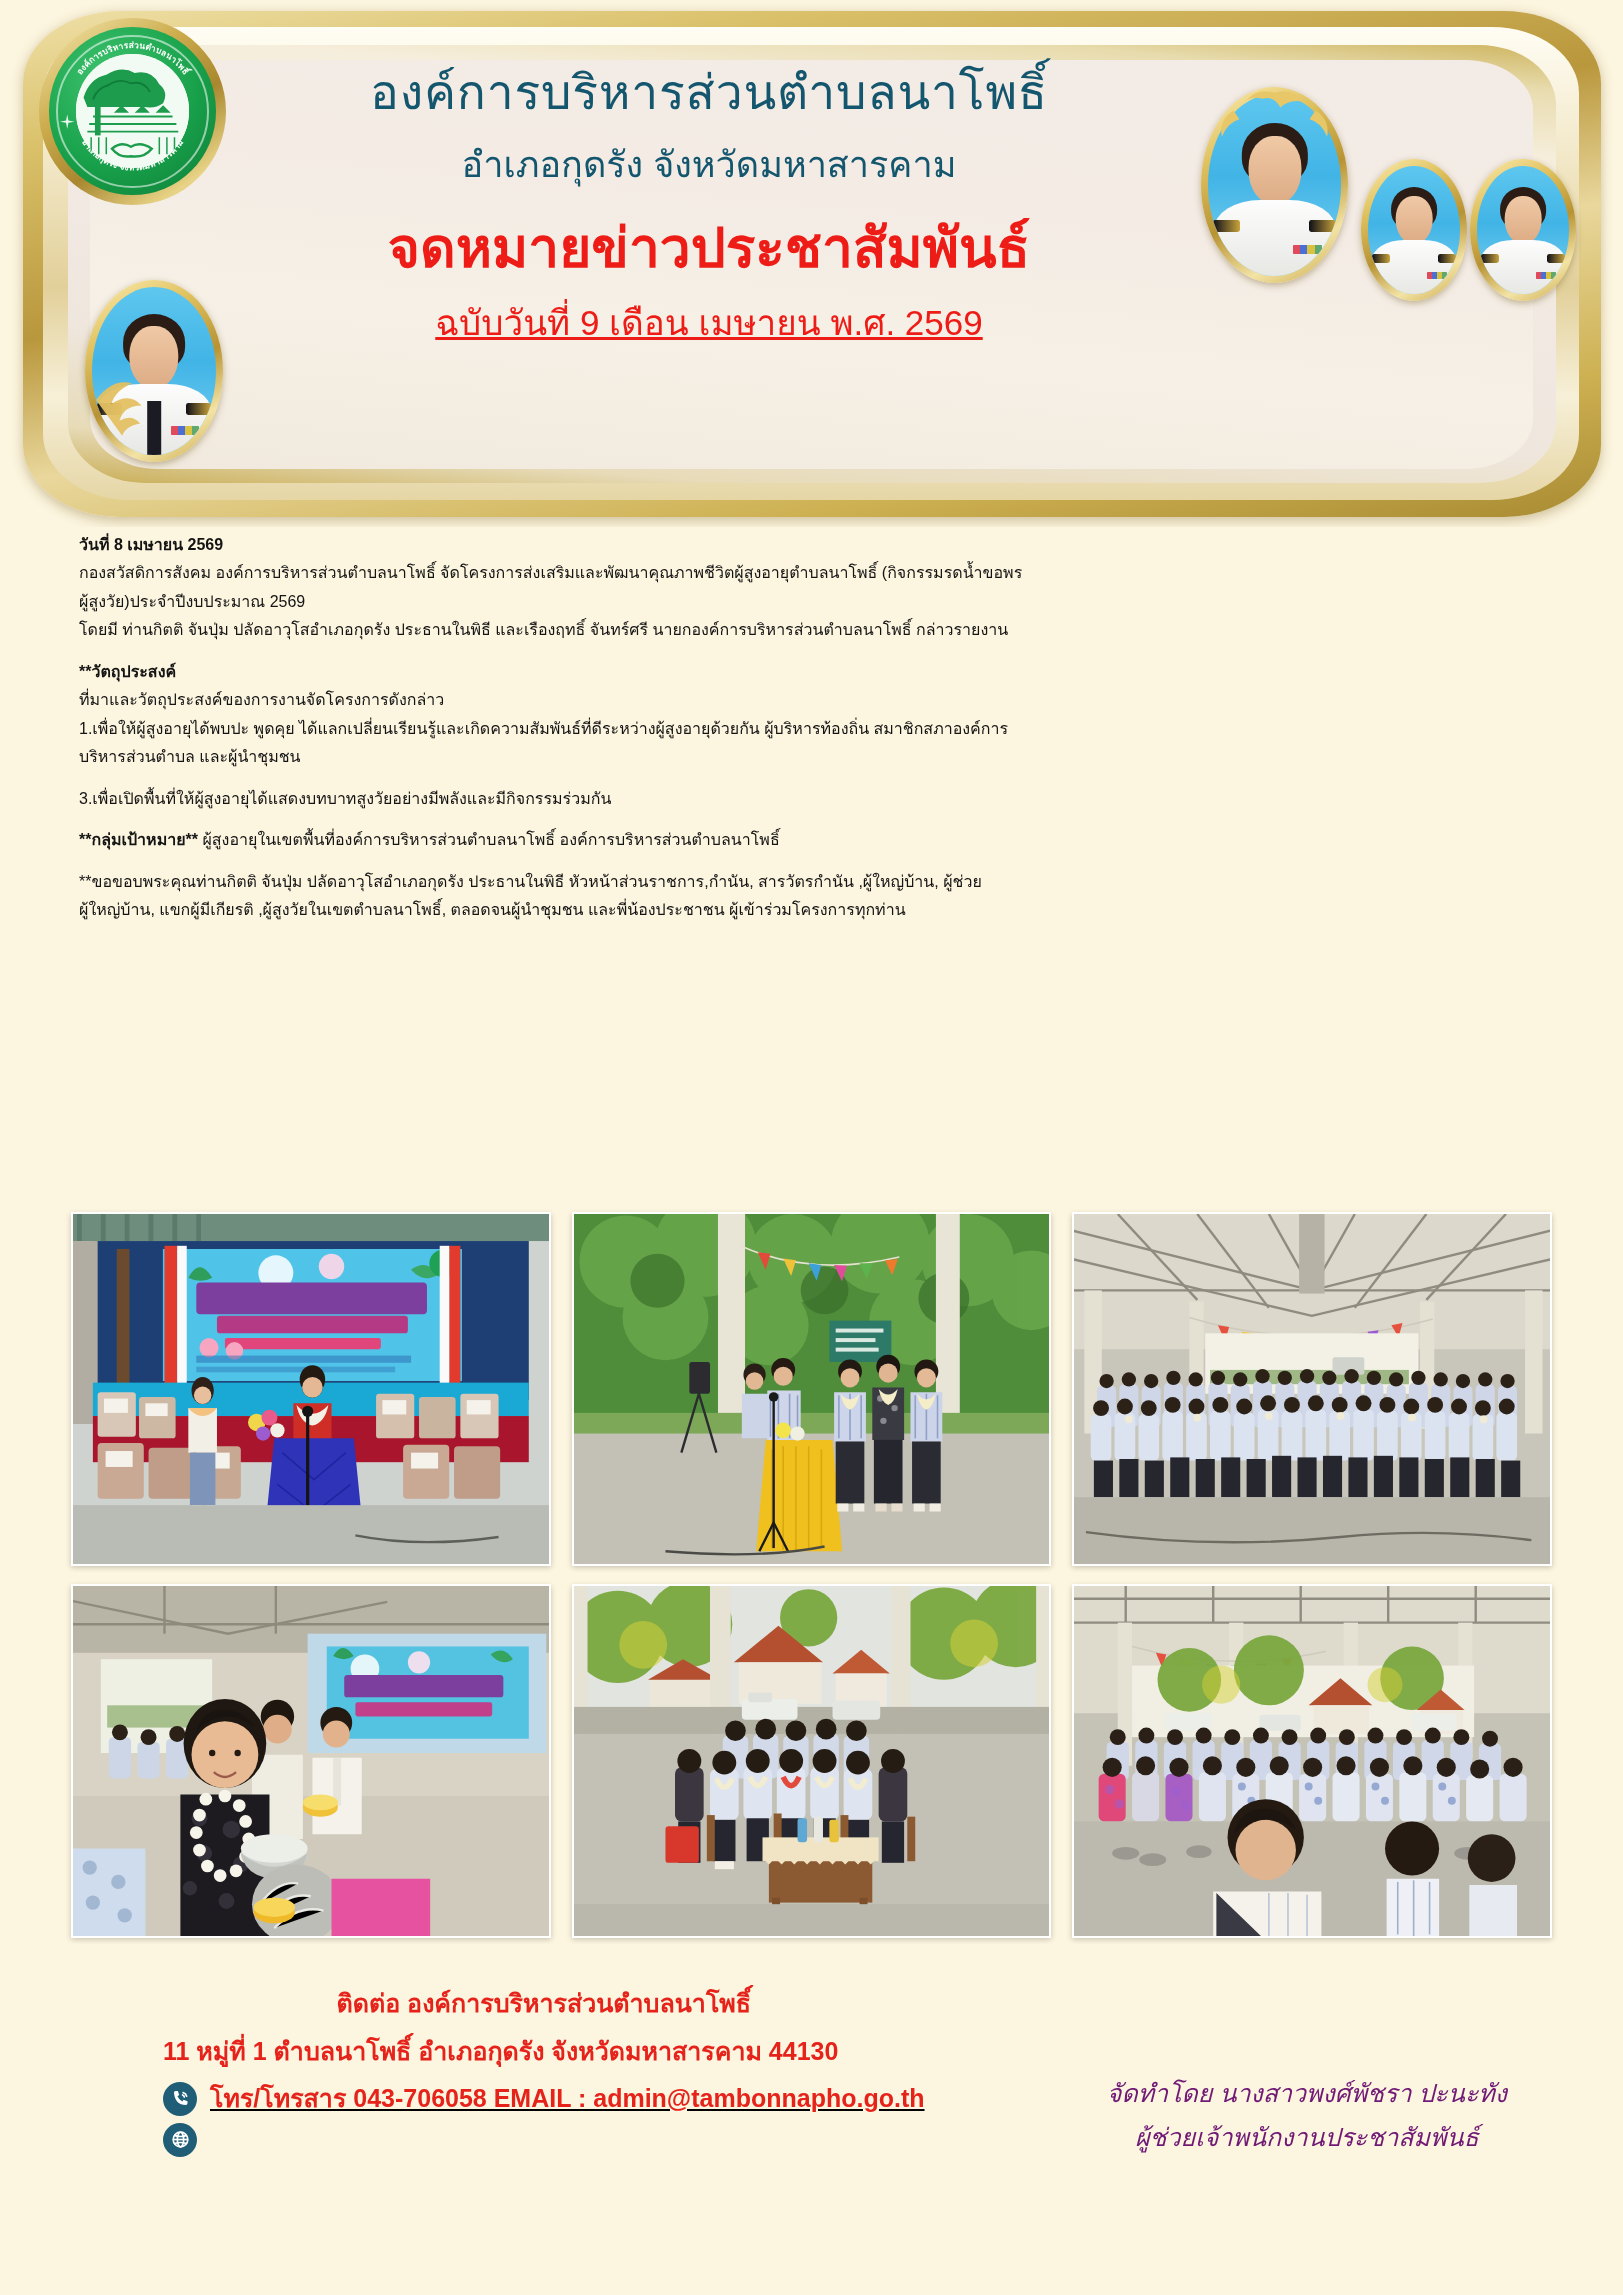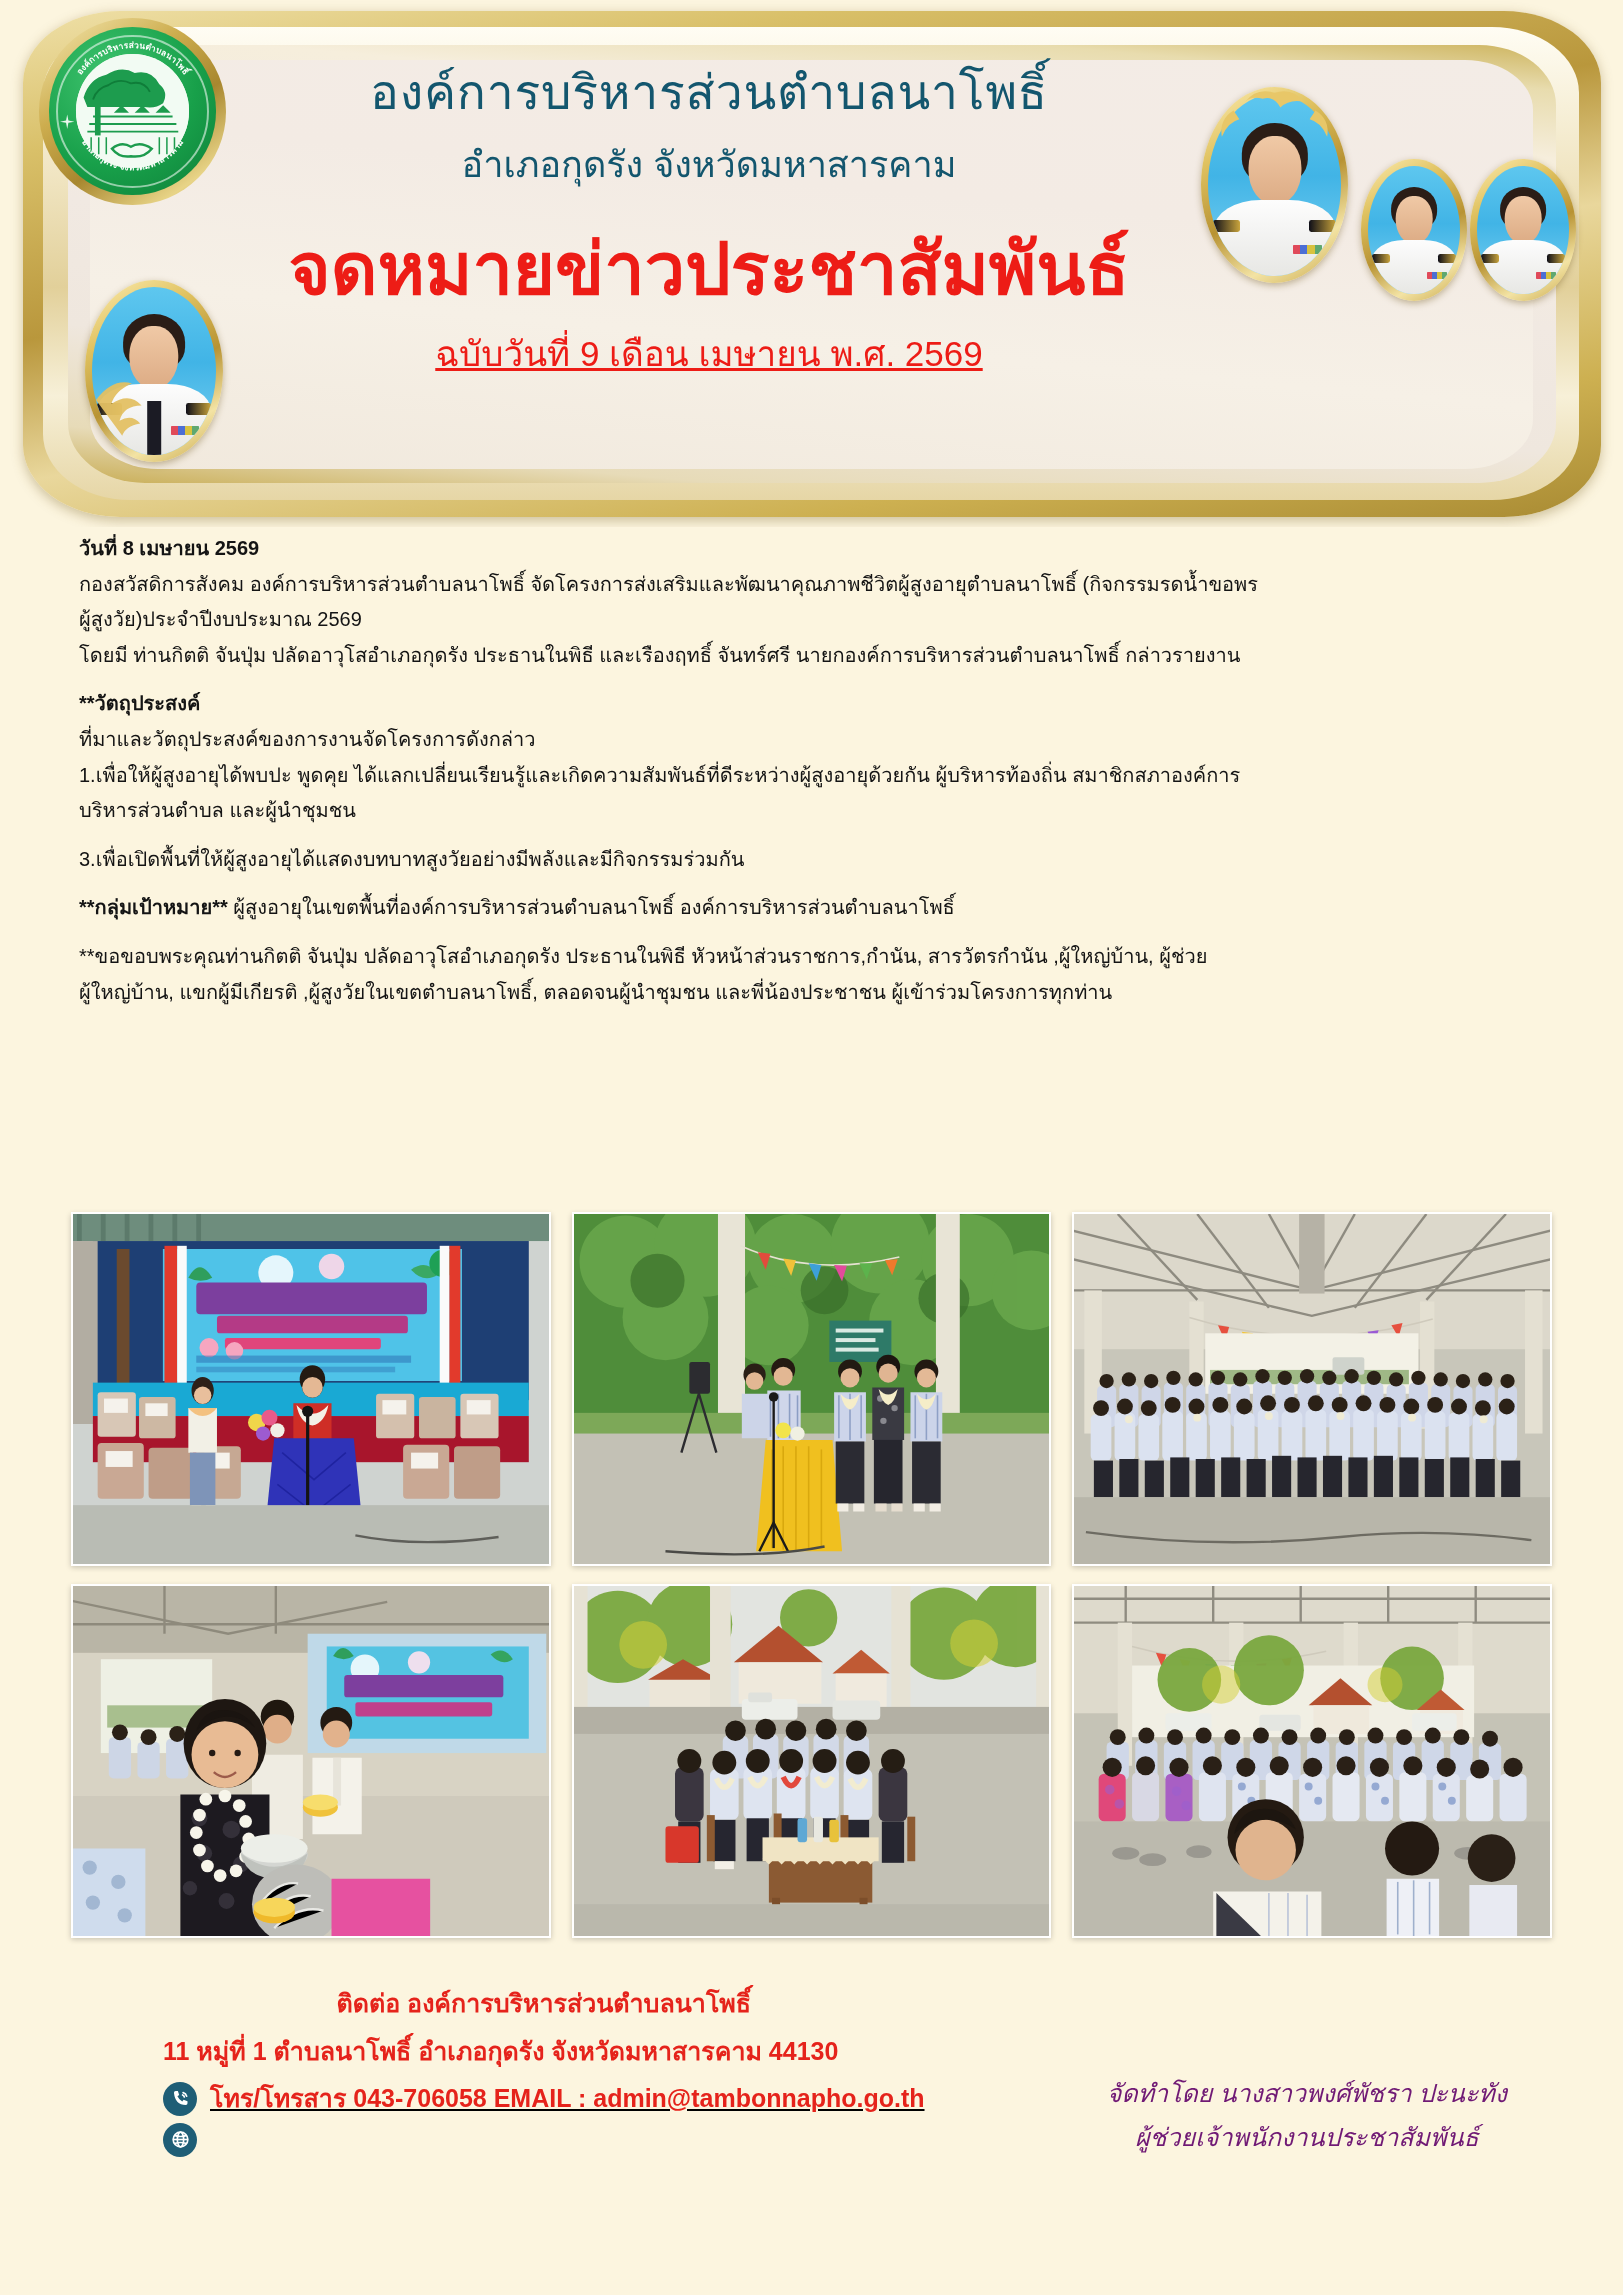--- a/index.html
+++ b/index.html
@@ -73,24 +73,24 @@
   }
   .org-subtitle {
     font-size: 36px;
     font-weight: 400;
     color: #13566e;
     margin-top: 19.3px;
     line-height: 1.25;
     white-space: nowrap;
   }
   .news-title {
-    font-size: 72px;
+    font-size: 55px;
     font-weight: 700;
     color: #ED1C16;
-    margin-top: 39px;
+    margin-top: 28px;
     line-height: 1.2;
     white-space: nowrap;
   }
   .issue-date {
     font-size: 35px;
     font-weight: 400;
     color: #ED1C16;
     margin-top: 21px;
     line-height: 1.2;
     white-space: nowrap;
@@ -233,21 +233,21 @@
 
   
   .content {
     position: absolute;
     left: 0; top: 531px;
     width: 1623px;
   }
   .body-text {
     padding: 0 79px;
     color: #141414;
-    font-size: 20px;
+    font-size: 16px;
     line-height: 1.78;
   }
   .ln { display: block; }
   .ln.bold { font-weight: 700; }
   .ln.gap { margin-top: 13px; }
   .ln b { font-weight: 700; }
 
   
   .photo-grid {
     position: absolute;

